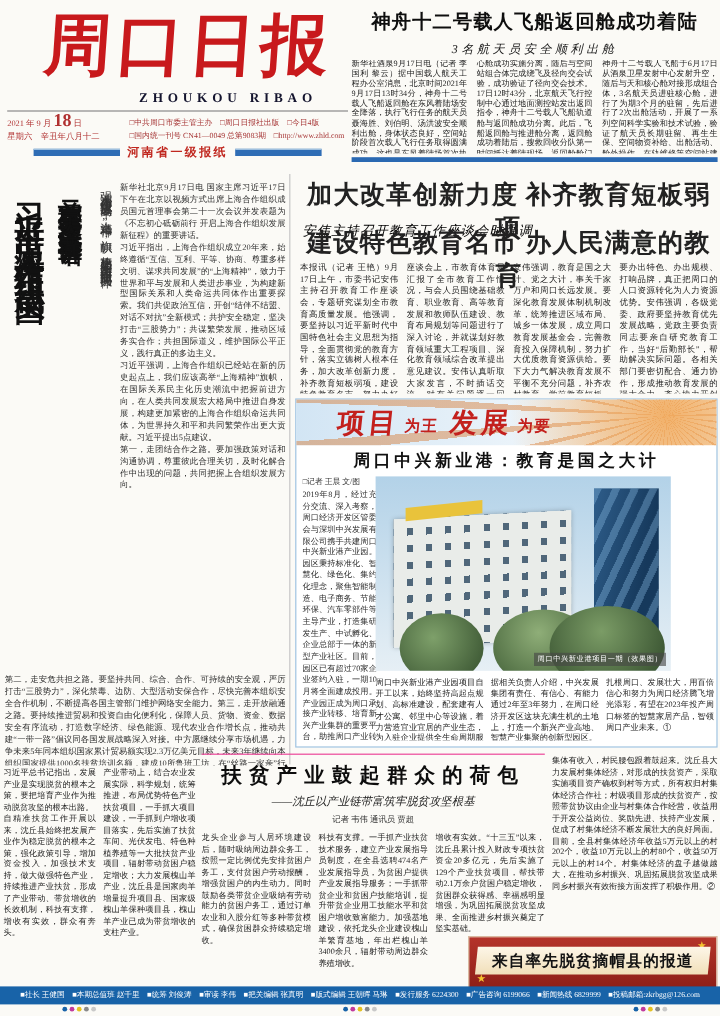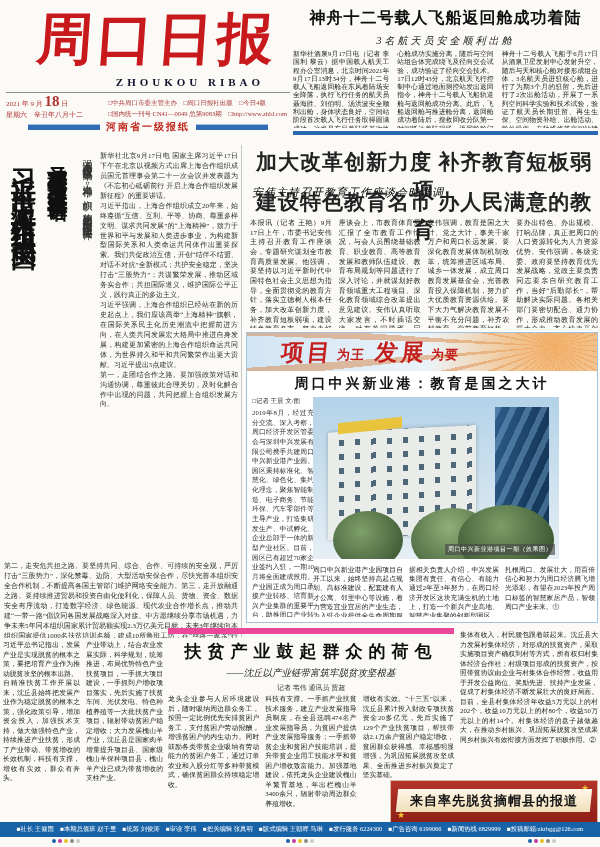--- a/index.html
+++ b/index.html
@@ -83,21 +83,21 @@
   .t2{left:40%;bottom:-8%;width:84px;height:64px;background:radial-gradient(circle at 45% 30%,#8fae78,#4c6a40 75%);}
   .t3{right:2%;bottom:-10%;width:96px;height:70px;background:radial-gradient(circle at 45% 30%,#7b9c66,#3f5a36 75%);}
   .photo-cap{position:absolute;right:4px;bottom:4px;background:rgba(70,70,70,.62);color:#fff;
              font-size:6px;padding:1px 3px;letter-spacing:.5px;}
   .proj-below{position:absolute;left:66px;top:232px;width:282px;height:52px;display:flex;gap:6px;}
   .proj-bcol{flex:1;overflow:hidden;font-size:6.8px;line-height:1.35;}
 
   
   .pov-left{left:3px;top:640px;width:160px;height:176px;display:flex;gap:6px;}
   .pov-lcol{flex:1;overflow:hidden;font-size:6.8px;line-height:1.4;}
-  .pov-head{left:168px;top:628px;width:286px;border-top:6px solid #ec4899;padding-top:6px;box-sizing:border-box;}
+  .pov-head{left:168px;top:628px;width:286px;border-top:1px solid #ec4899;padding-top:6px;box-sizing:border-box;}
   .pov-h1{text-align:center;font-size:17px;font-weight:bold;letter-spacing:6px;color:#0d0d0d;}
   .pov-h2{text-align:center;font-size:9.5px;font-style:italic;margin-top:4px;color:#1c1c1c;}
   .pov-by{text-align:center;font-size:7px;margin-top:3px;color:#333;}
   .pov-mid{left:168px;top:694px;width:286px;height:122px;display:flex;gap:6px;}
   .pov-mcol{flex:1;overflow:hidden;font-size:6.8px;line-height:1.4;}
   .pov-right{left:460px;top:630px;width:138px;height:146px;overflow:hidden;font-size:6.8px;line-height:1.4;}
 
   .red-banner{left:390px;top:780px;width:208px;height:44px;
       background:linear-gradient(180deg,#b5342a,#8e1f17);border:1px solid #d9b9a0;box-sizing:border-box;overflow:hidden;}
   .rb-band{position:absolute;left:3%;top:20%;width:94%;height:55%;

